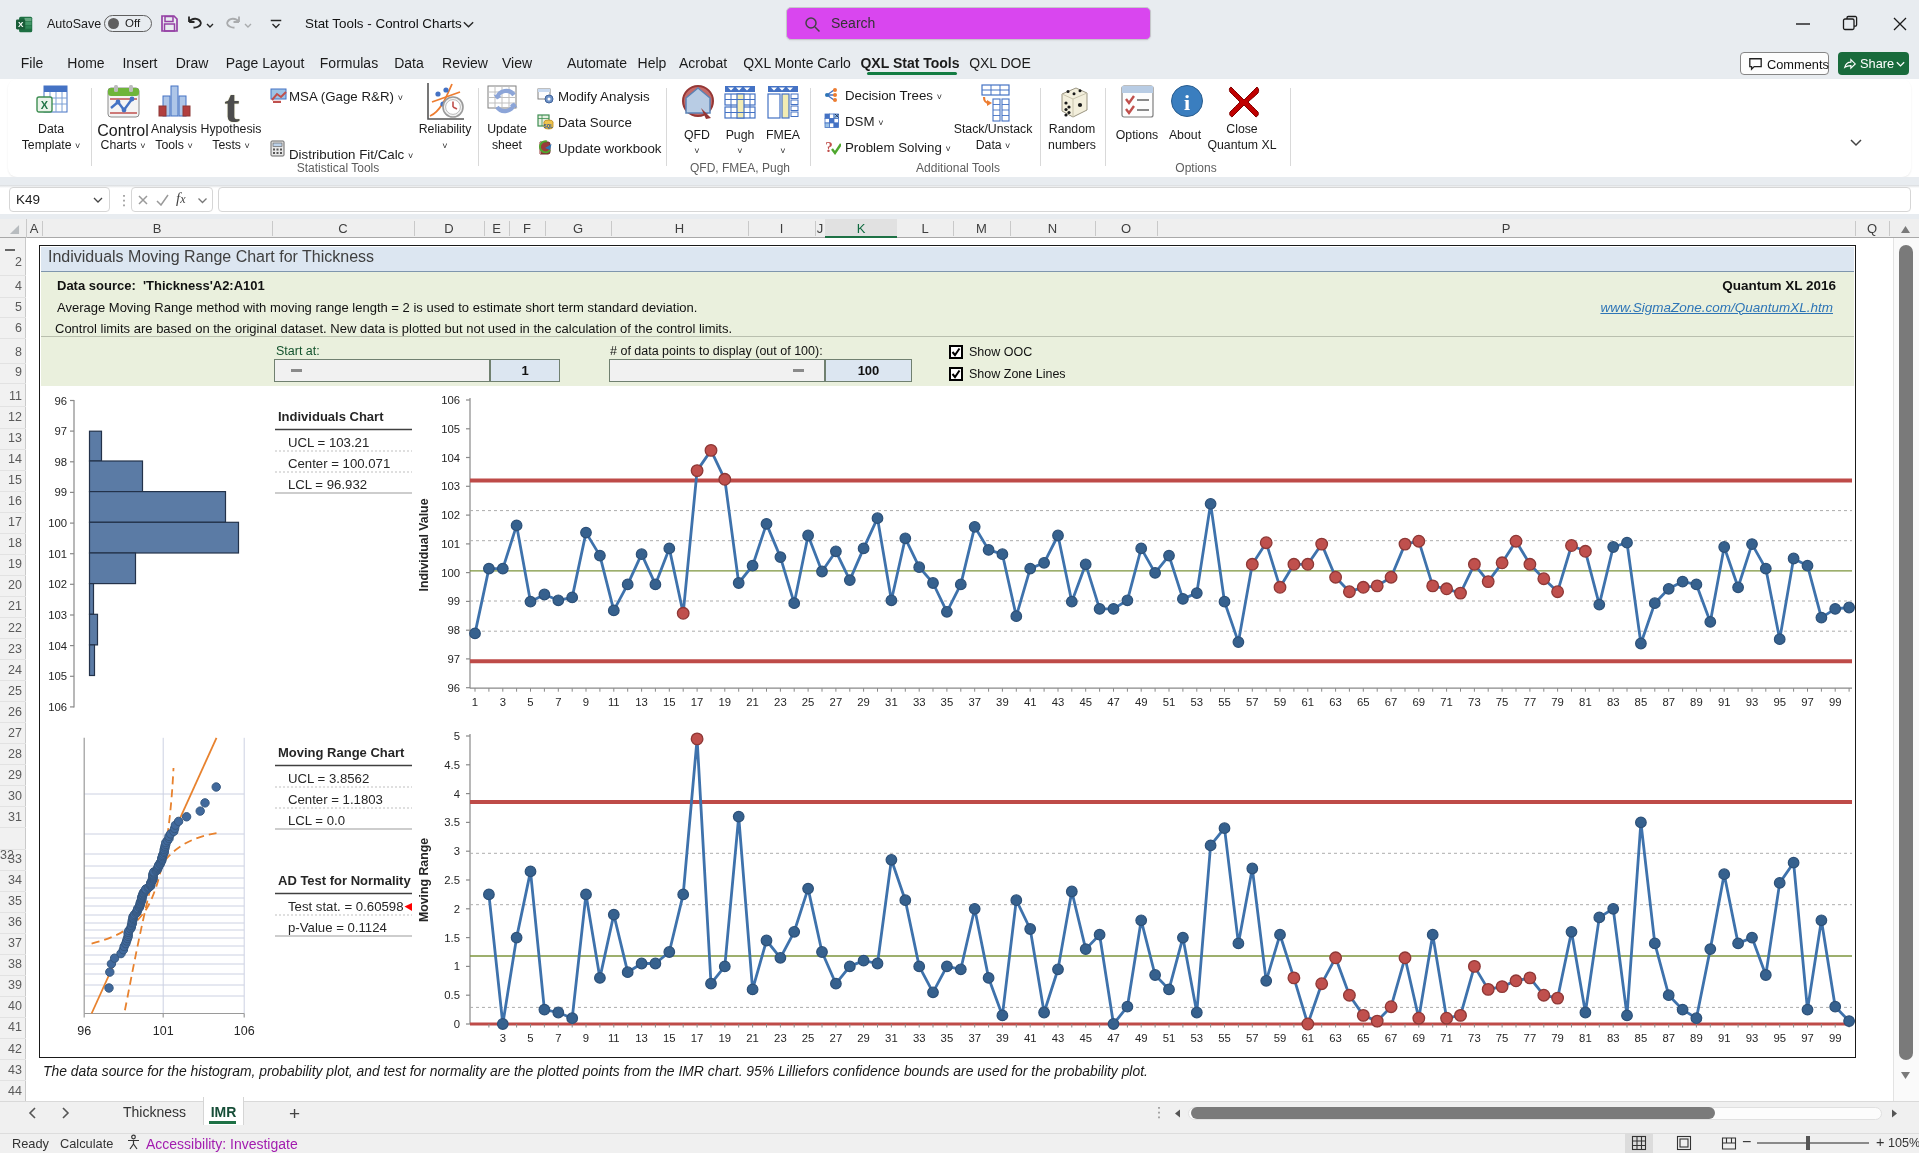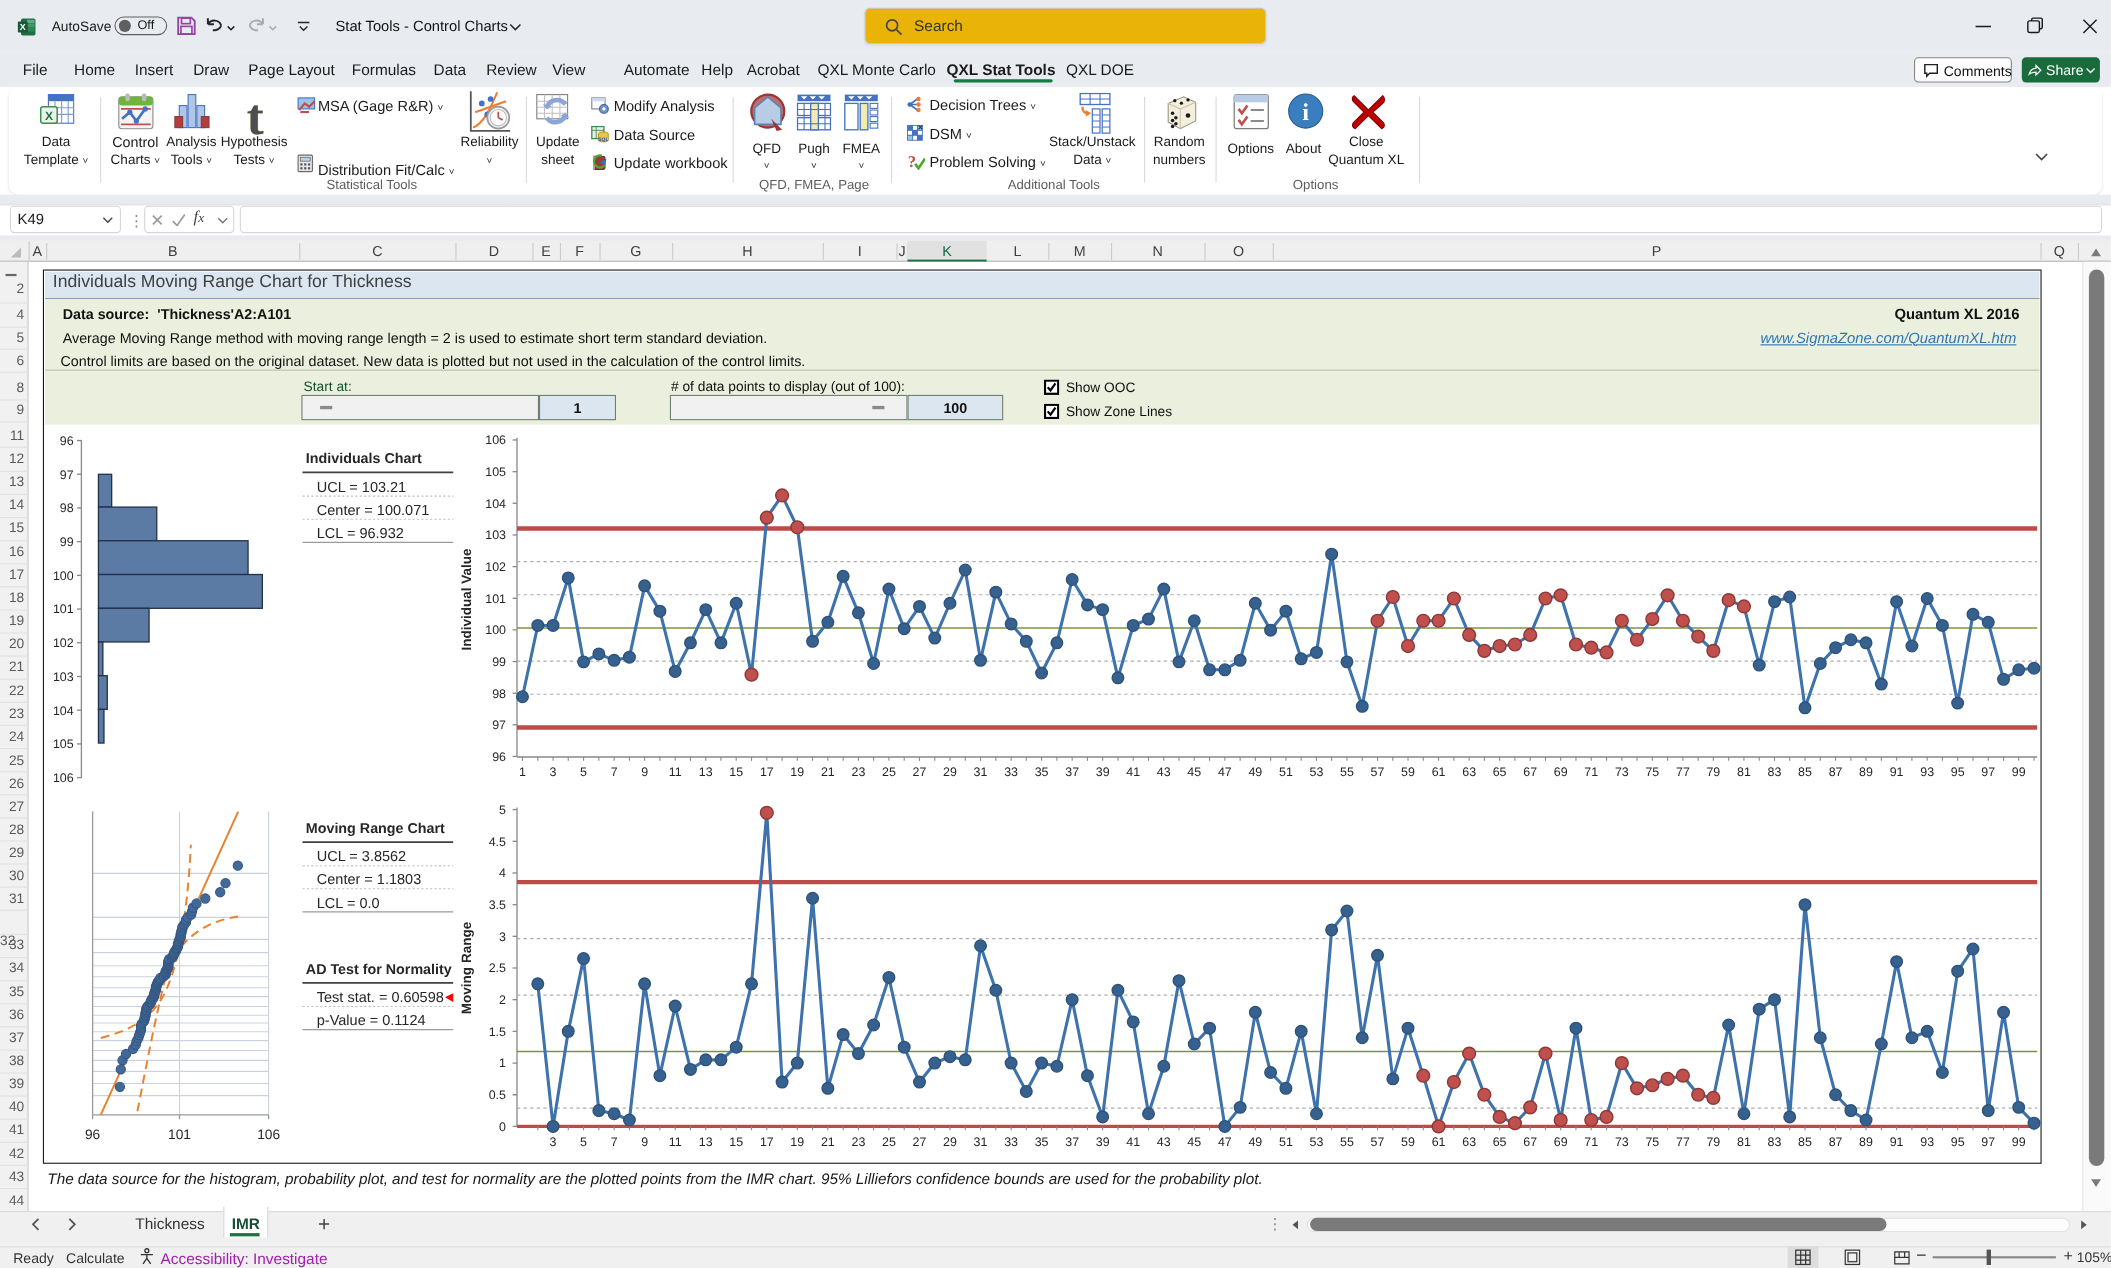--- a/index.html
+++ b/index.html
@@ -35,21 +35,21 @@
 <path d="M4 9 C4.5 12, 8 14, 11.5 13.5" fill="none" stroke="#a9abad" stroke-width="1.8"></path>
 <path d="M22 10 l3 3 l3 -3" fill="none" stroke="#a9abad" stroke-width="1.4"></path>
   </svg>
 <svg class="abs" style="left:268px;top:17px" width="16" height="14" viewBox="0 0 18 16">
 <path d="M3 4 h12 M5 8 l4 4 l4 -4" fill="none" stroke="#262626" stroke-width="1.5"></path>
   </svg>
 <div class="abs" style="left:305px;top:16px;font-size:13.4px;color:#111">Stat Tools - Control Charts</div>
 <svg class="abs" style="left:462px;top:19px" width="13" height="12" viewBox="0 0 14 12">
     <path d="M2 3 l5 5 l5 -5" fill="none" stroke="#262626" stroke-width="1.5"></path>
   </svg>
-<div class="abs" style="left:786px;top:7px;width:365px;height:33px;background:#eab308;border:1px solid #c5c7c9;border-radius:5px;box-shadow:0 1px 2px rgba(0,0,0,0.06)">
+<div class="abs" style="left:786px;top:7px;width:365px;height:33px;background:#d946ef;border:1px solid #c5c7c9;border-radius:5px;box-shadow:0 1px 2px rgba(0,0,0,0.06)">
 <svg class="abs" style="left:17px;top:8px" width="17" height="17" viewBox="0 0 17 17">
       <circle cx="7" cy="7" r="5" fill="none" stroke="#444" stroke-width="1.5"></circle>
       <path d="M11 11 L15.5 15.5" stroke="#444" stroke-width="1.5"></path>
     </svg>
 <div class="abs" style="left:44px;top:7px;font-size:14px;color:#333">Search</div>
   </div>
 <svg class="abs" style="left:1795px;top:16px" width="16" height="16" viewBox="0 0 16 16">
     <path d="M1 8 h14" stroke="#1b1b1b" stroke-width="1.4"></path>
   </svg>
 <svg class="abs" style="left:1842px;top:15px" width="17" height="17" viewBox="0 0 17 17">
@@ -114,21 +114,21 @@
 <rect x="1" y="4" width="31" height="29" rx="3" fill="#f4f4f4" stroke="#8a8a8a" stroke-width="1"></rect>
 <rect x="1" y="4" width="31" height="8" rx="3" fill="#6fb53a"></rect>
 <rect x="7" y="1" width="4" height="7" rx="1.5" fill="#bbb"></rect>
     <rect x="22" y="1" width="4" height="7" rx="1.5" fill="#bbb"></rect>
 <path d="M3 15 h27 M3 29 h27" stroke="#c0504d" stroke-width="1.6"></path>
 <path d="M4 24 l7 -6 l6 8 l8 -11" fill="none" stroke="#4472c4" stroke-width="2.4"></path>
 <circle cx="11" cy="18" r="2.4" fill="#4472c4"></circle>
     <circle cx="17" cy="26" r="2.4" fill="#4472c4"></circle>
     <circle cx="25" cy="15" r="2.4" fill="#4472c4"></circle>
   </svg>
-<div class="abs" style="left:53px;top:122px;width:140px;font-size:13px;color:#1b1b1b;text-align:center">Control</div>
+<div class="abs" style="left:53px;top:122px;width:140px;font-size:16px;color:#1b1b1b;text-align:center">Control</div>
 <div class="abs" style="left:53px;top:138px;width:140px;font-size:12.3px;color:#1b1b1b;text-align:center">Charts <span style="font-size:9px">˅</span></div>
 <svg class="abs" style="left:158px;top:84px" width="33" height="34" viewBox="0 0 33 34">
 <rect x="13" y="2" width="7" height="30" fill="#aec6e8" stroke="#4472c4" stroke-width="1"></rect>
 <rect x="5" y="12" width="7" height="20" fill="#aec6e8" stroke="#4472c4" stroke-width="1"></rect>
 <rect x="21" y="12" width="7" height="20" fill="#aec6e8" stroke="#4472c4" stroke-width="1"></rect>
 <rect x="1" y="22" width="7" height="10" fill="#b23f3f" stroke="#8e3836" stroke-width="1"></rect>
 <rect x="25" y="22" width="7" height="10" fill="#b23f3f" stroke="#8e3836" stroke-width="1"></rect>
   </svg>
 <div class="abs" style="left:104px;top:122px;width:140px;font-size:12.3px;color:#1b1b1b;text-align:center">Analysis</div>
 <div class="abs" style="left:104px;top:138px;width:140px;font-size:12.3px;color:#1b1b1b;text-align:center">Tools <span style="font-size:9px">˅</span></div>
@@ -224,21 +224,21 @@
 <rect x="15" y="9" width="7" height="24" fill="#f2ecb3" stroke="#4472c4" stroke-width="1.2"></rect>
 <g fill="#fff" stroke="#4472c4" stroke-width="1">
       <rect x="24" y="9" width="7" height="4.5"></rect>
       <rect x="24" y="15" width="7" height="4.5"></rect>
       <rect x="24" y="21" width="7" height="4.5"></rect>
       <rect x="24" y="27" width="7" height="4.5"></rect>
     </g>
   </svg>
 <div class="abs" style="left:713px;top:128px;width:140px;font-size:12.3px;color:#1b1b1b;text-align:center">FMEA</div>
 <div class="abs" style="left:713px;top:143px;width:140px;font-size:12.3px;color:#1b1b1b;text-align:center"><span style="font-size:9px">˅</span></div>
-<div class="abs" style="left:630px;top:161px;width:220px;font-size:12px;color:#5d5d5d;text-align:center">QFD, FMEA, Page</div>
+<div class="abs" style="left:630px;top:161px;width:220px;font-size:12px;color:#5d5d5d;text-align:center">QFD, FMEA, Pugh</div>
 <svg class="abs" style="left:824px;top:87px" width="17" height="16" viewBox="0 0 17 16">
 <path d="M3 8 L10 3 M3 8 L10 8 M3 8 L10 13" stroke="#4472c4" stroke-width="1.5" fill="none"></path>
 <circle cx="3" cy="8" r="2" fill="#2e75b6"></circle>
     <circle cx="11" cy="3" r="2" fill="#ed7d31"></circle>
     <circle cx="11" cy="8" r="2" fill="#ed7d31"></circle>
     <circle cx="11" cy="13" r="2" fill="#ed7d31"></circle>
   </svg>
 <div class="abs" style="left:845px;top:88px;font-size:13.3px;color:#1b1b1b">Decision Trees <span style="font-size:9px">˅</span></div>
 <svg class="abs" style="left:824px;top:113px" width="17" height="16" viewBox="0 0 17 16">
 <g stroke="#4472c4" stroke-width="0.8">

